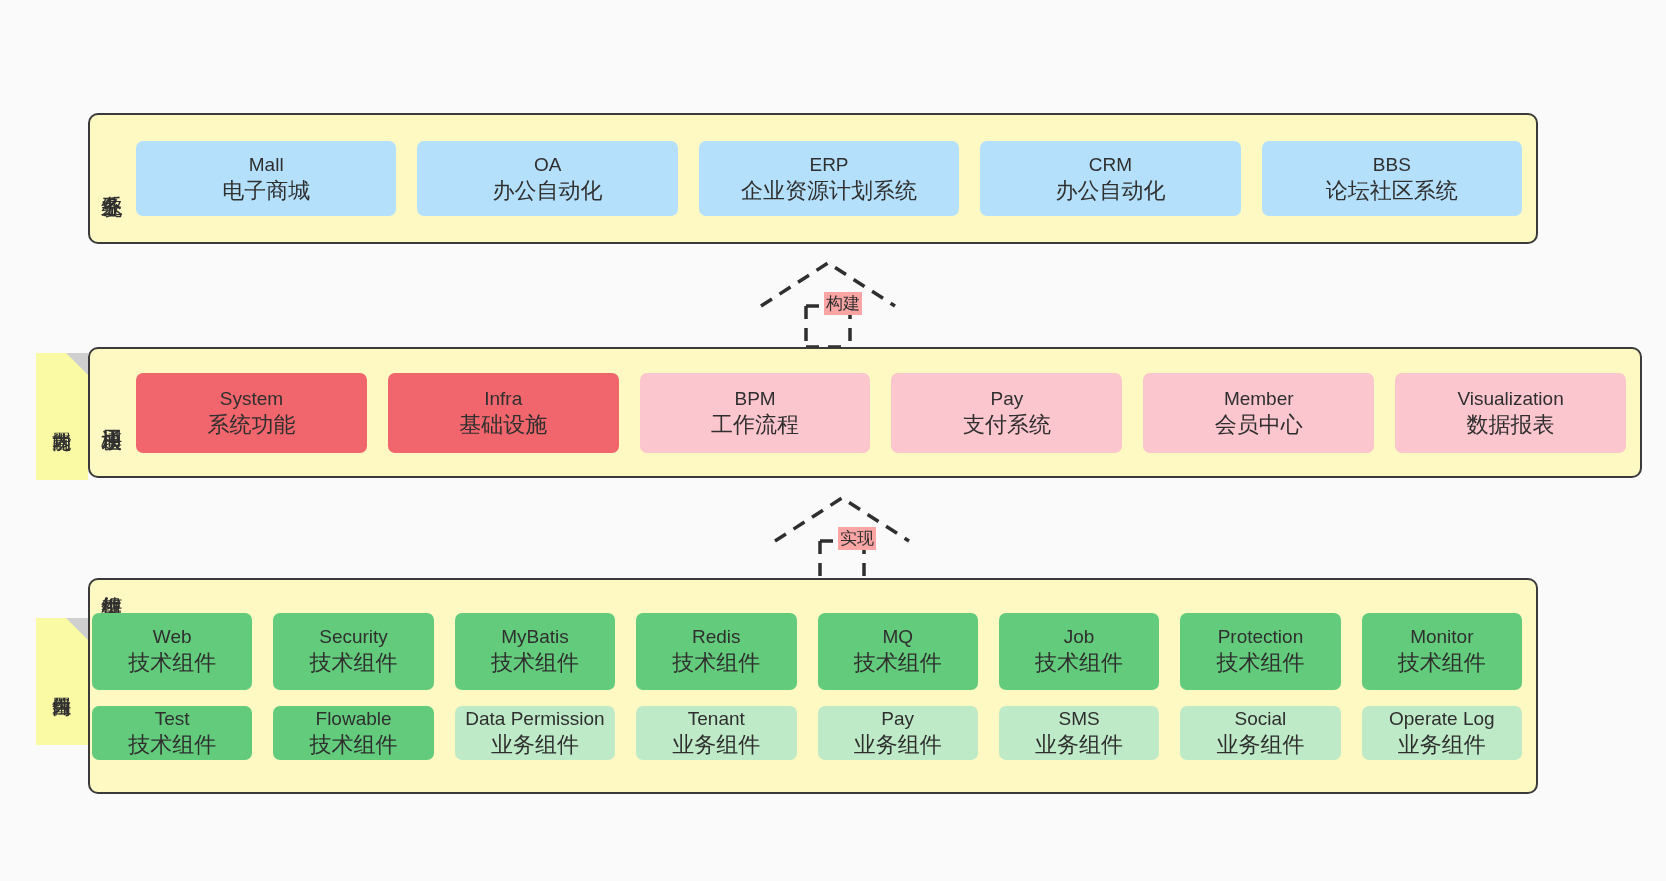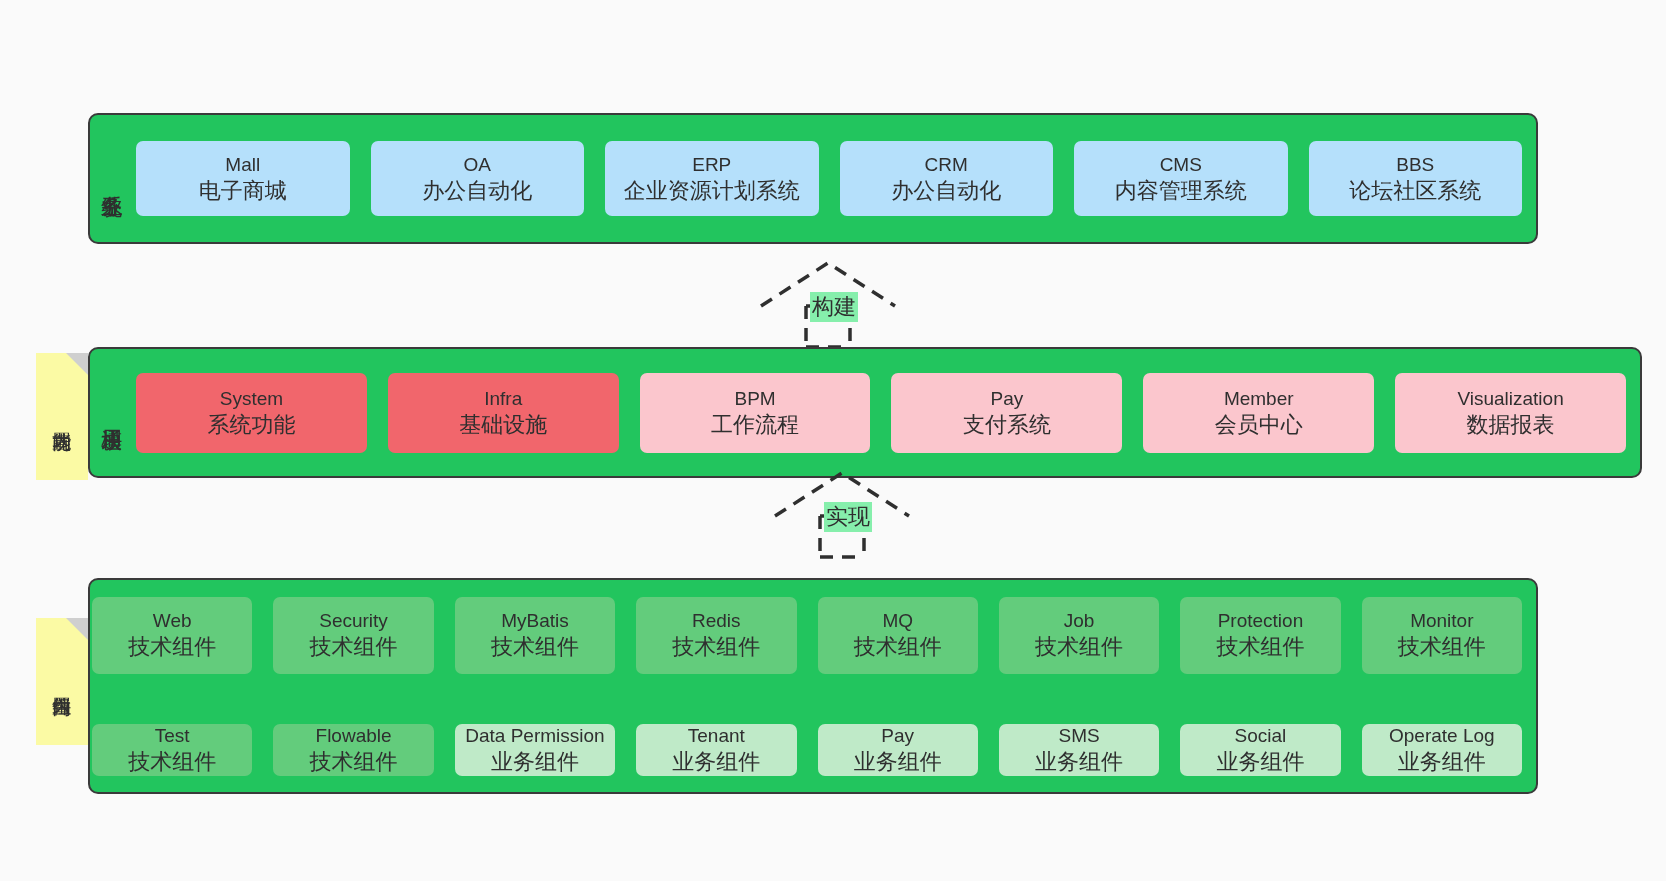--- a/index.html
+++ b/index.html
@@ -8,21 +8,21 @@
     width: 1666px; height: 881px;
     background: #fafafa;
     font-family: "Liberation Sans", "DejaVu Sans", sans-serif;
     overflow: hidden;
   }
   .canvas { position: relative; width: 1666px; height: 881px; }
 
   
   .layer {
     position: absolute;
-    background: #22c55e;
+    background: #fef9c3;
     border: 2px solid #3a3a3a;
     border-radius: 10px;
     display: flex;
     align-items: stretch;
   }
   .layer-title {
     flex: 0 0 auto;
     width: 44px;
     display: flex;
     align-items: center;
@@ -92,26 +92,27 @@
     width: 22px; height: 22px;
     background: #cfcfcf;
     clip-path: polygon(0 0, 100% 100%, 100% 0);
   }
 
   
   .arrow { position: absolute; }
   .arrow svg { display: block; overflow: visible; }
   .arrow-label {
     position: absolute;
-    font-size: 22px;
-    color: #2f2f2f;
-    background: #86efac;
+    font-size: 17px;
+    color: #2f2f2f;
+    background: #fca5a5;
     padding: 0 2px;
     white-space: nowrap;
     user-select: none;
+    margin-left: 14px;
   }
 </style>
 </head>
 <body>
 
 <div class="canvas">
 
   <div class="layer" id="layer-business" style="left:88px; top:113px; width:1450px; height:131px;">
     <div class="layer-title">业务系统</div>
     <div class="layer-body">
@@ -124,24 +125,20 @@
             <div class="en">OA</div>
             <div class="cn">办公自动化</div>
           </div>
           <div class="cell c-blue">
             <div class="en">ERP</div>
             <div class="cn">企业资源计划系统</div>
           </div>
           <div class="cell c-blue">
             <div class="en">CRM</div>
             <div class="cn">办公自动化</div>
-          </div>
-          <div class="cell c-blue">
-            <div class="en">CMS</div>
-            <div class="cn">内容管理系统</div>
           </div>
           <div class="cell c-blue">
             <div class="en">BBS</div>
             <div class="cn">论坛社区系统</div>
           </div>
         </div>
     </div>
   </div>
 
   <div class="arrow" style="left:758px; top:258px; width:140px; height:90px;">
@@ -187,21 +184,21 @@
             <div class="cn">会员中心</div>
           </div>
           <div class="cell c-pink">
             <div class="en">Visualization</div>
             <div class="cn">数据报表</div>
           </div>
         </div>
     </div>
   </div>
 
-  <div class="arrow" style="left:772px; top:468px; width:140px; height:90px;">
+  <div class="arrow" style="left:772px; top:493px; width:140px; height:90px;">
     <svg width="140" height="90" viewBox="0 0 140 90">
       <polyline points="3,48 70,5 137,48" fill="none" stroke="#2f2f2f" stroke-width="3.5" stroke-dasharray="13 9" stroke-linecap="butt"></polyline>
       <polyline points="48,48 48,90" fill="none" stroke="#2f2f2f" stroke-width="3.5" stroke-dasharray="13 9"></polyline>
       <polyline points="92,48 92,90" fill="none" stroke="#2f2f2f" stroke-width="3.5" stroke-dasharray="13 9"></polyline>
       <polyline points="48,48 92,48" fill="none" stroke="#2f2f2f" stroke-width="3.5" stroke-dasharray="13 9"></polyline>
       <polyline points="48,89 92,89" fill="none" stroke="#2f2f2f" stroke-width="3.5" stroke-dasharray="13 9"></polyline>
     </svg>
     <div class="arrow-label" style="left:52px; top:34px;">实现</div>
   </div>
 
@@ -240,21 +237,21 @@
           </div>
           <div class="cell c-green">
             <div class="en">Protection</div>
             <div class="cn">技术组件</div>
           </div>
           <div class="cell c-green">
             <div class="en">Monitor</div>
             <div class="cn">技术组件</div>
           </div>
         </div>
-      <div class="row" id="row-fw2" style="height:86px;align-items:flex-end;">
+      <div class="row" id="row-fw2" style="height:54px;">
           <div class="cell c-green">
             <div class="en">Test</div>
             <div class="cn">技术组件</div>
           </div>
           <div class="cell c-green">
             <div class="en">Flowable</div>
             <div class="cn">技术组件</div>
           </div>
           <div class="cell c-greenlight">
             <div class="en">Data Permission</div>

